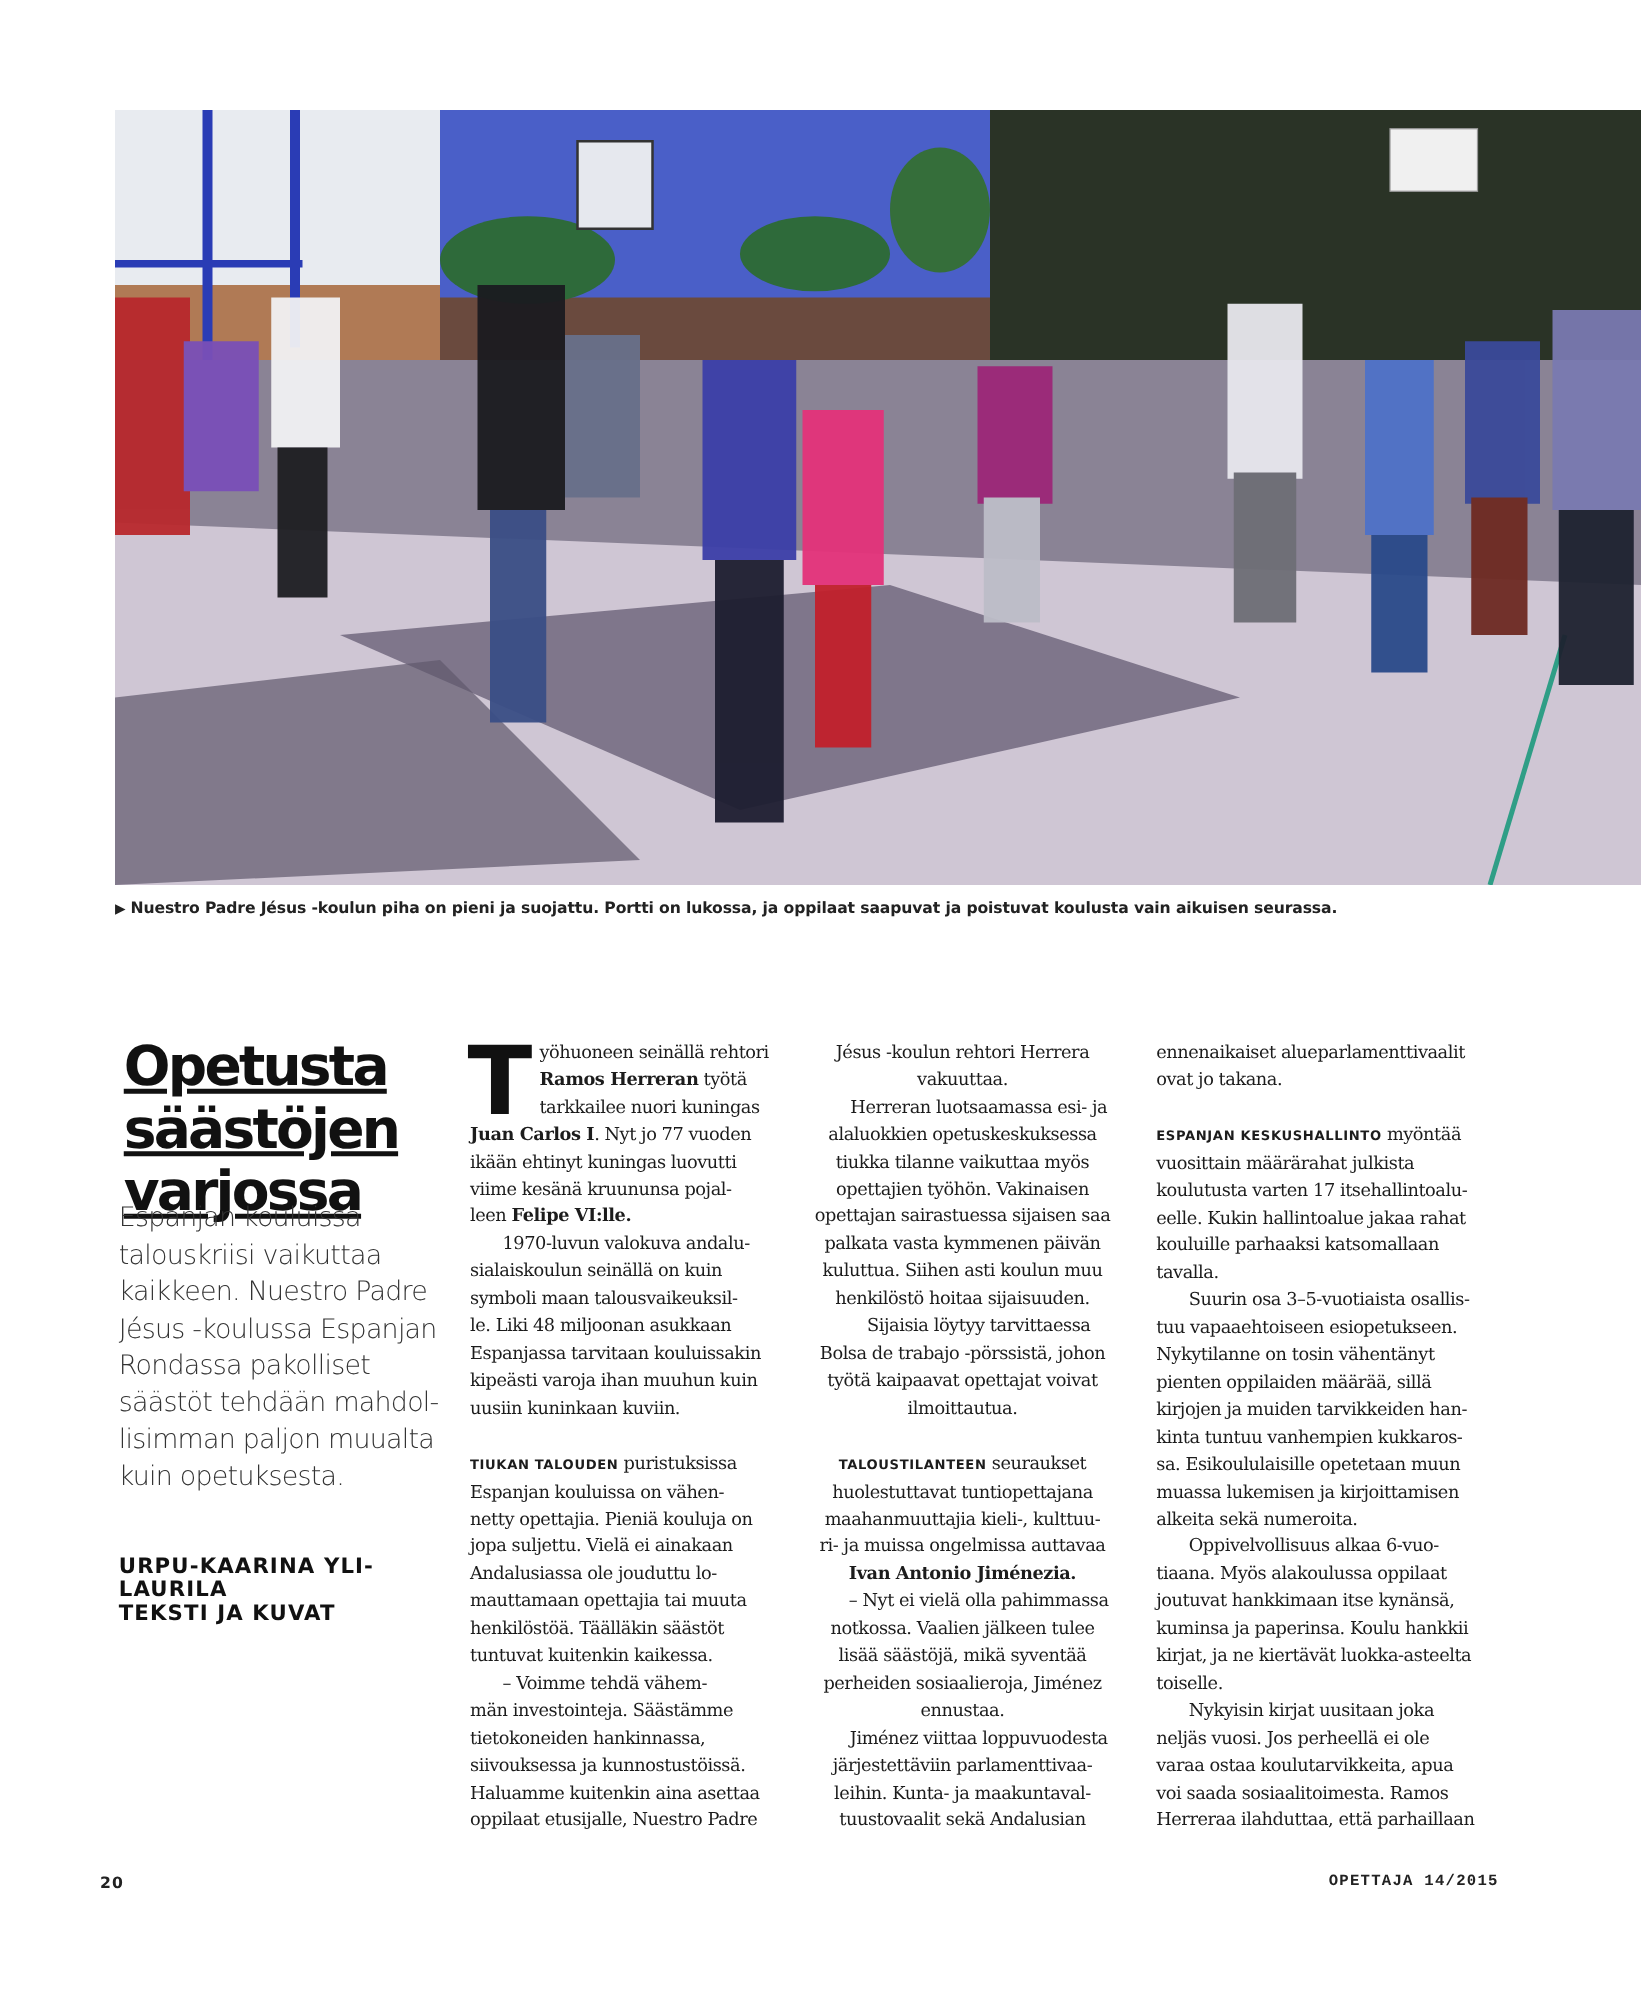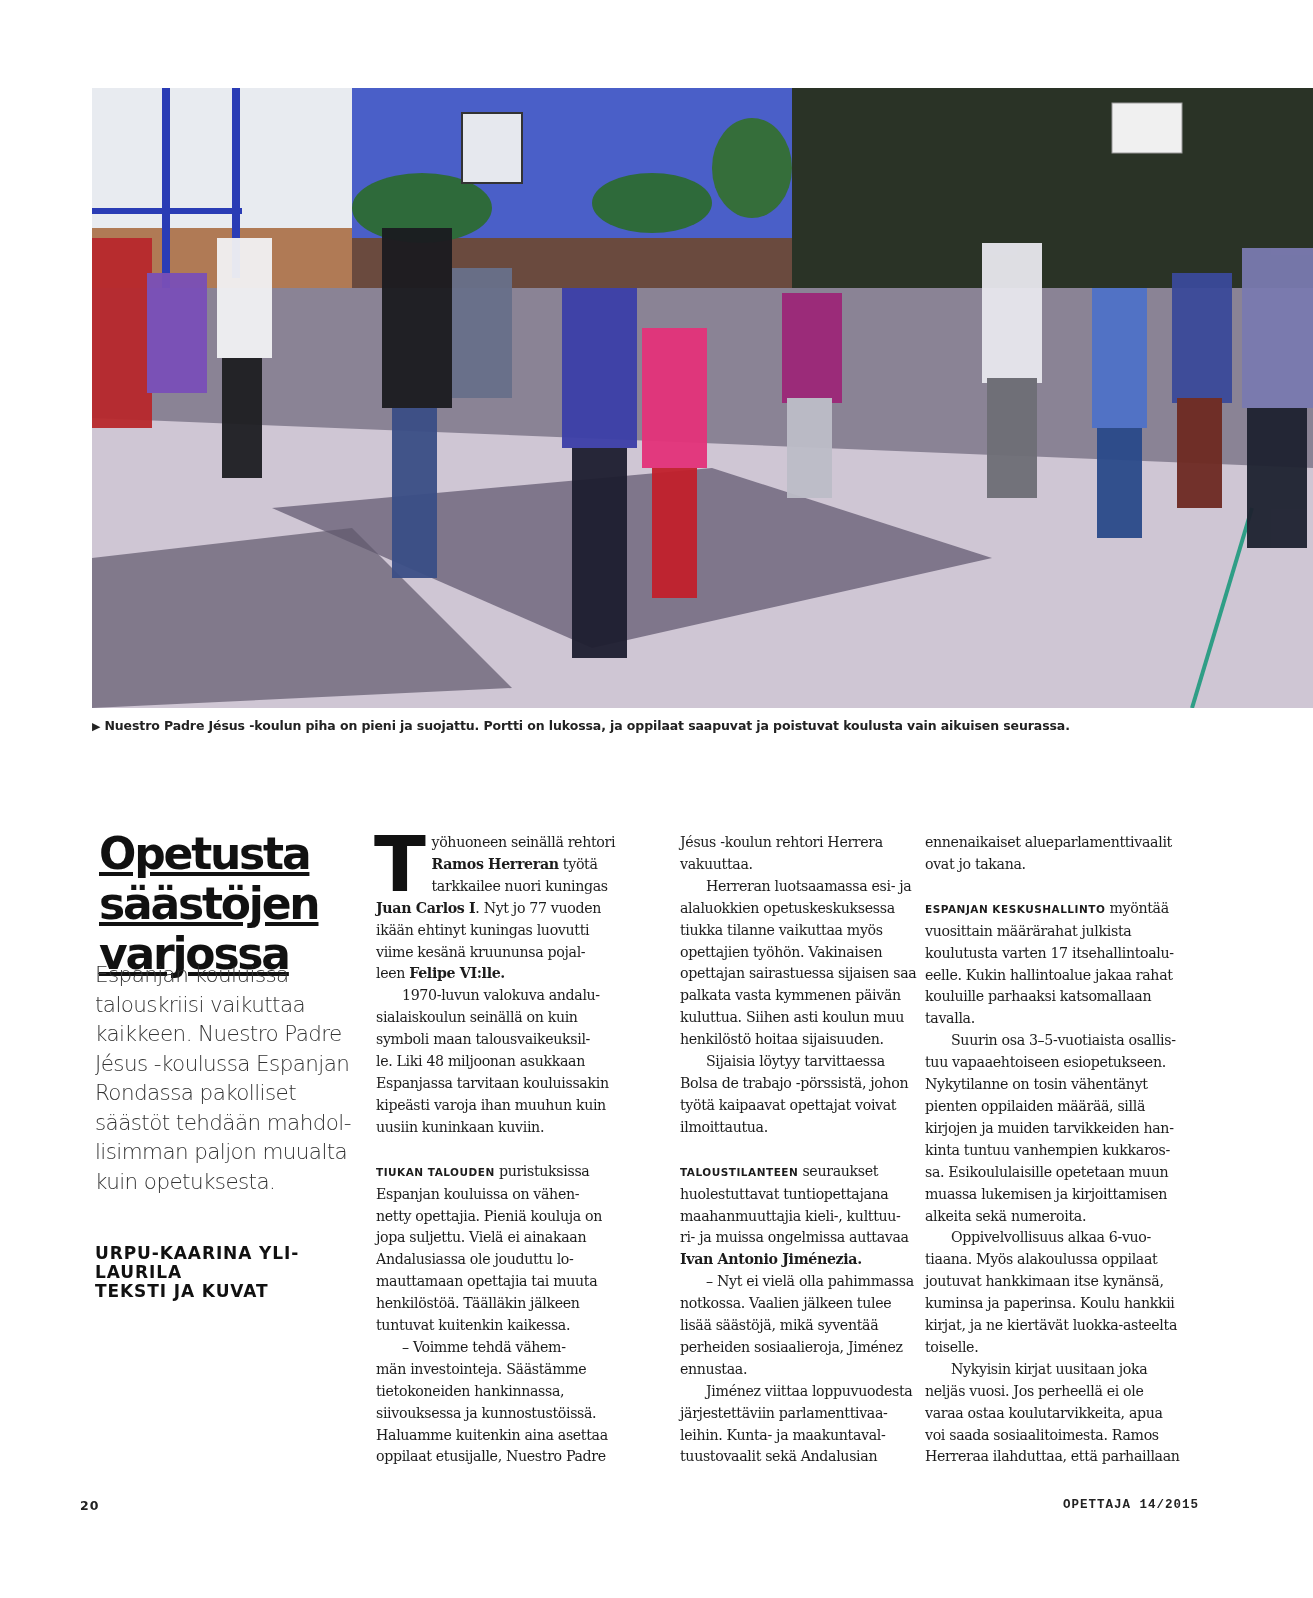--- a/index.html
+++ b/index.html
@@ -39,21 +39,21 @@
     letter-spacing: -0.35px;
   }
   .col .ln { display: block; white-space: nowrap; }
   .col .ind { padding-left: 26px; }
   .col .gap { height: 22px; }
   .col b { font-weight: bold; }
   .col .kicker {
     font-family: "DejaVu Sans", sans-serif; font-weight: bold; font-size: 10.5px; letter-spacing: 0.5px;
   }
   .col1 { left: 376px; }
-  .col2 { left: 680px; }
+  .col2 { left: 640px; text-align: center; }
   .col3 { left: 925px; }
   .dropcap {
     float: left; font-family: "DejaVu Sans", sans-serif; font-weight: bold; font-size: 76px;
     line-height: 58px; height: 60px; margin: 4px 6px 0 -2px; color: #111;
   }
   .footer {
     position: absolute; top: 1498px; font-family: "DejaVu Sans", sans-serif; font-size: 12.5px;
     font-weight: bold; color: #222; letter-spacing: 1px;
   }
   .footer.left { left: 80px; }
@@ -158,21 +158,21 @@
   <span class="ln">kipeästi varoja ihan muuhun kuin</span>
   <span class="ln">uusiin kuninkaan kuviin.</span>
 
   <div class="gap"></div>
   <span class="ln"><span class="kicker">TIUKAN TALOUDEN</span><span> puristuksissa</span></span>
   <span class="ln">Espanjan kouluissa on vähen-</span>
   <span class="ln">netty opettajia. Pieniä kouluja on</span>
   <span class="ln">jopa suljettu. Vielä ei ainakaan</span>
   <span class="ln">Andalusiassa ole jouduttu lo-</span>
   <span class="ln">mauttamaan opettajia tai muuta</span>
-  <span class="ln">henkilöstöä. Täälläkin jälkeen</span>
+  <span class="ln">henkilöstöä. Täälläkin säästöt</span>
   <span class="ln">tuntuvat kuitenkin kaikessa.</span>
 
   <span class="ln ind">– Voimme tehdä vähem-</span>
   <span class="ln">män investointeja. Säästämme</span>
   <span class="ln">tietokoneiden hankinnassa,</span>
   <span class="ln">siivouksessa ja kunnostustöissä.</span>
   <span class="ln">Haluamme kuitenkin aina asettaa</span>
   <span class="ln">oppilaat etusijalle, Nuestro Padre</span>
 </div>
 

